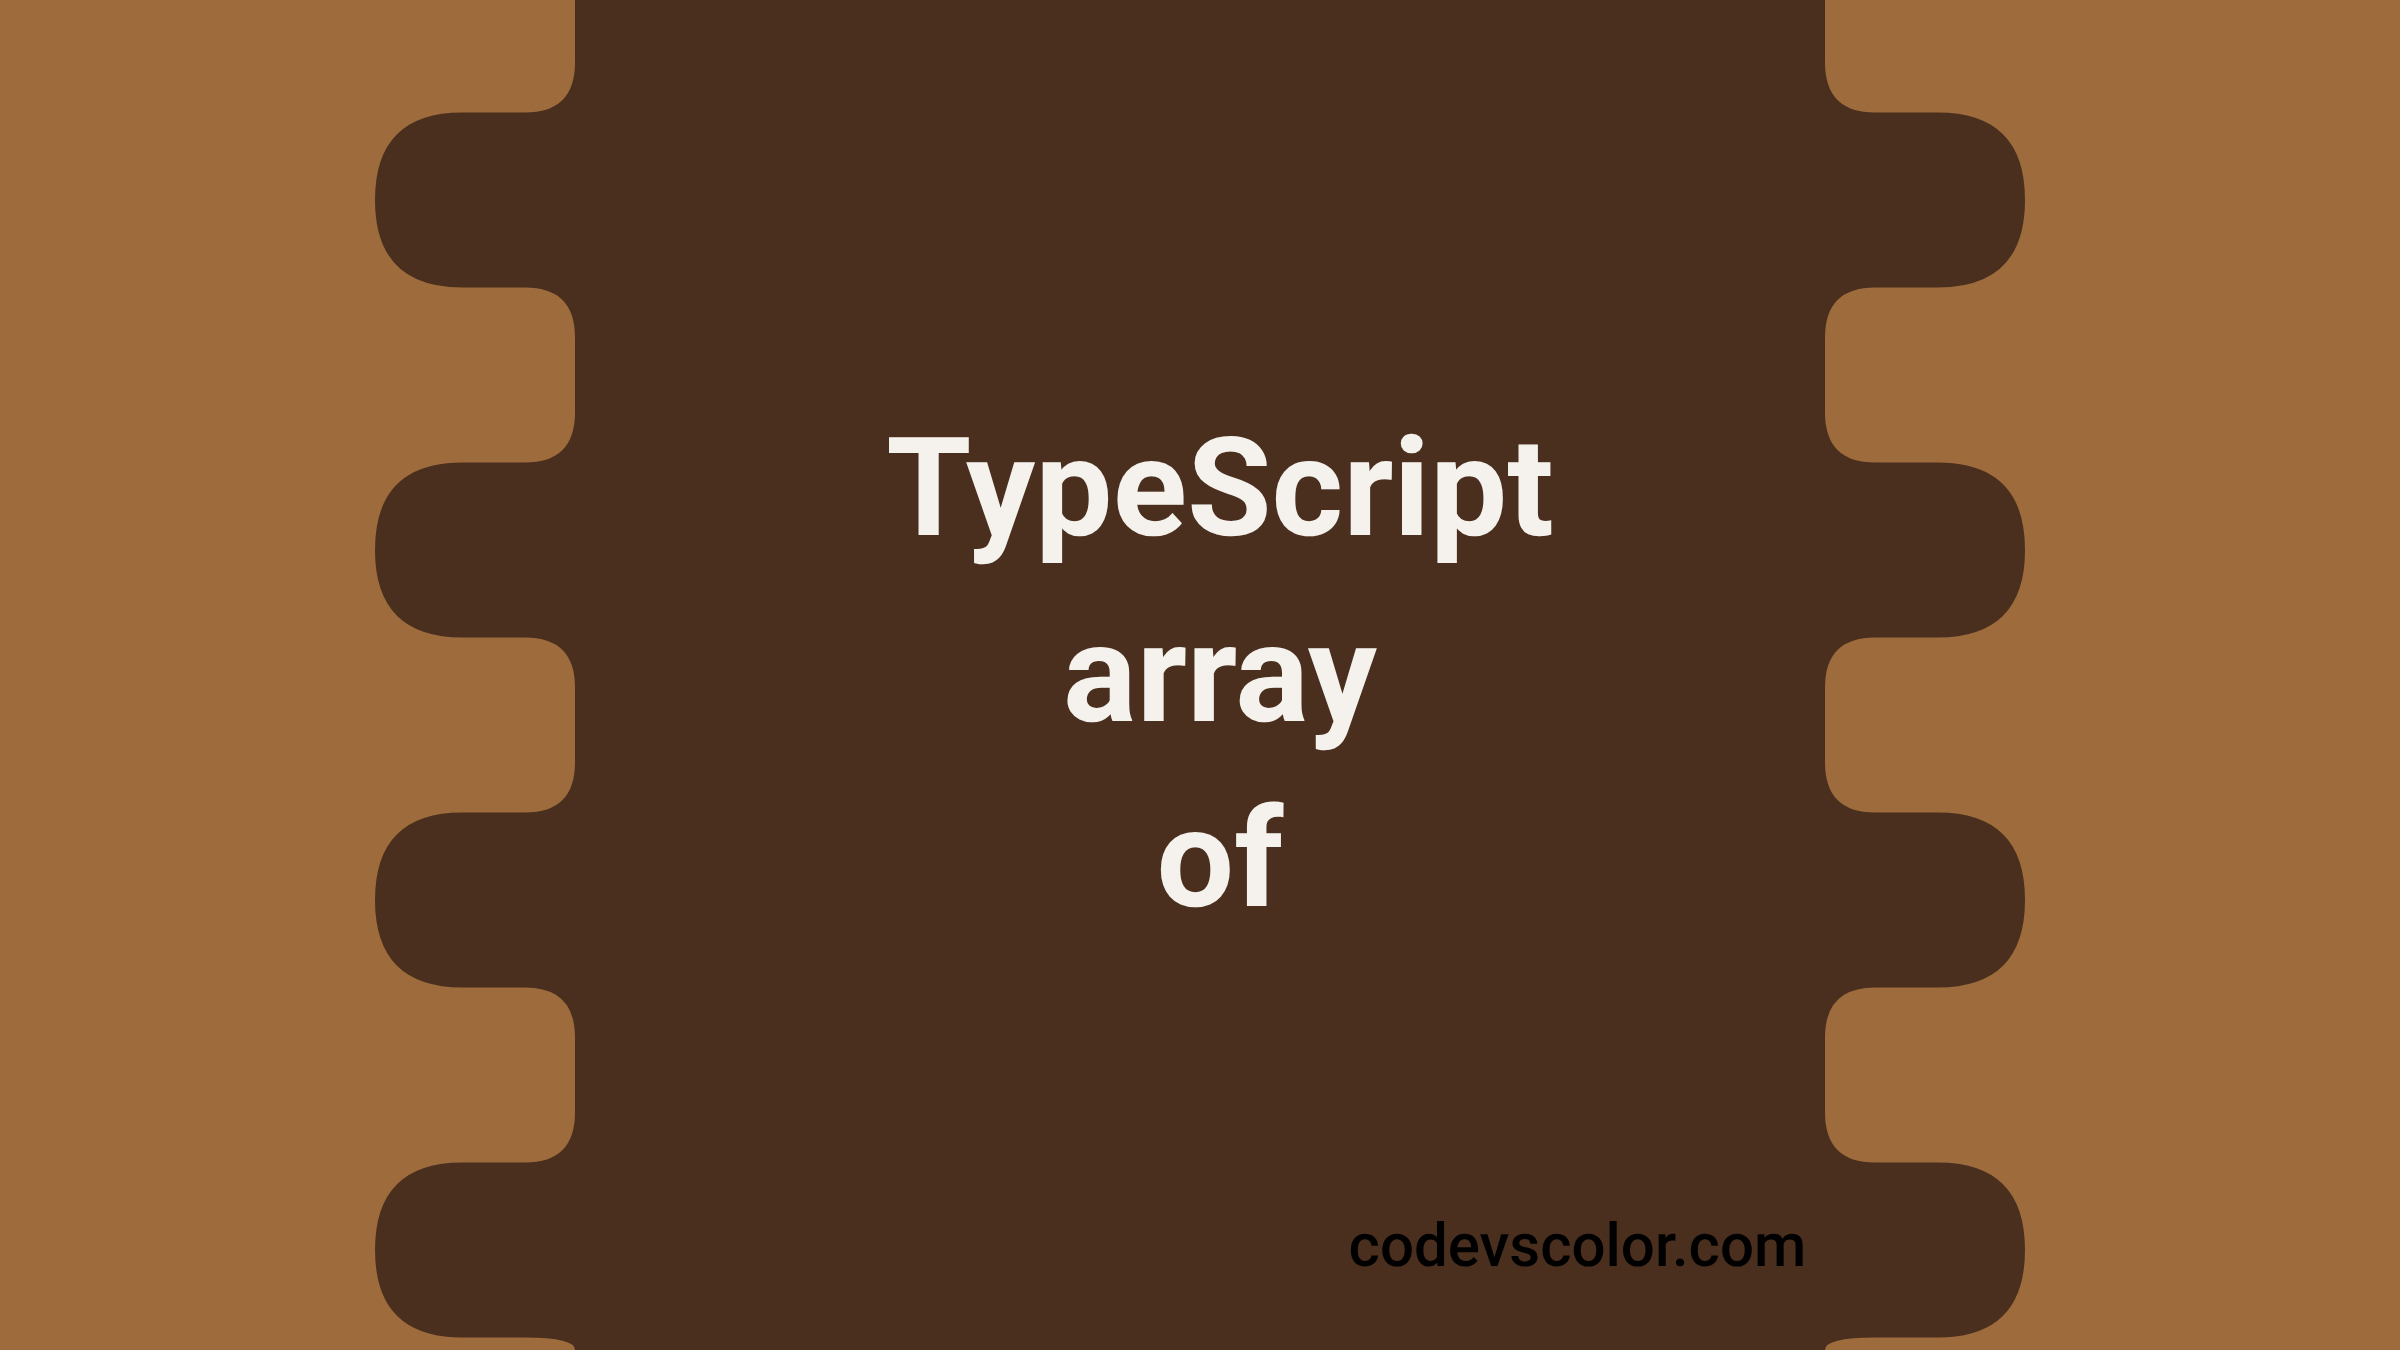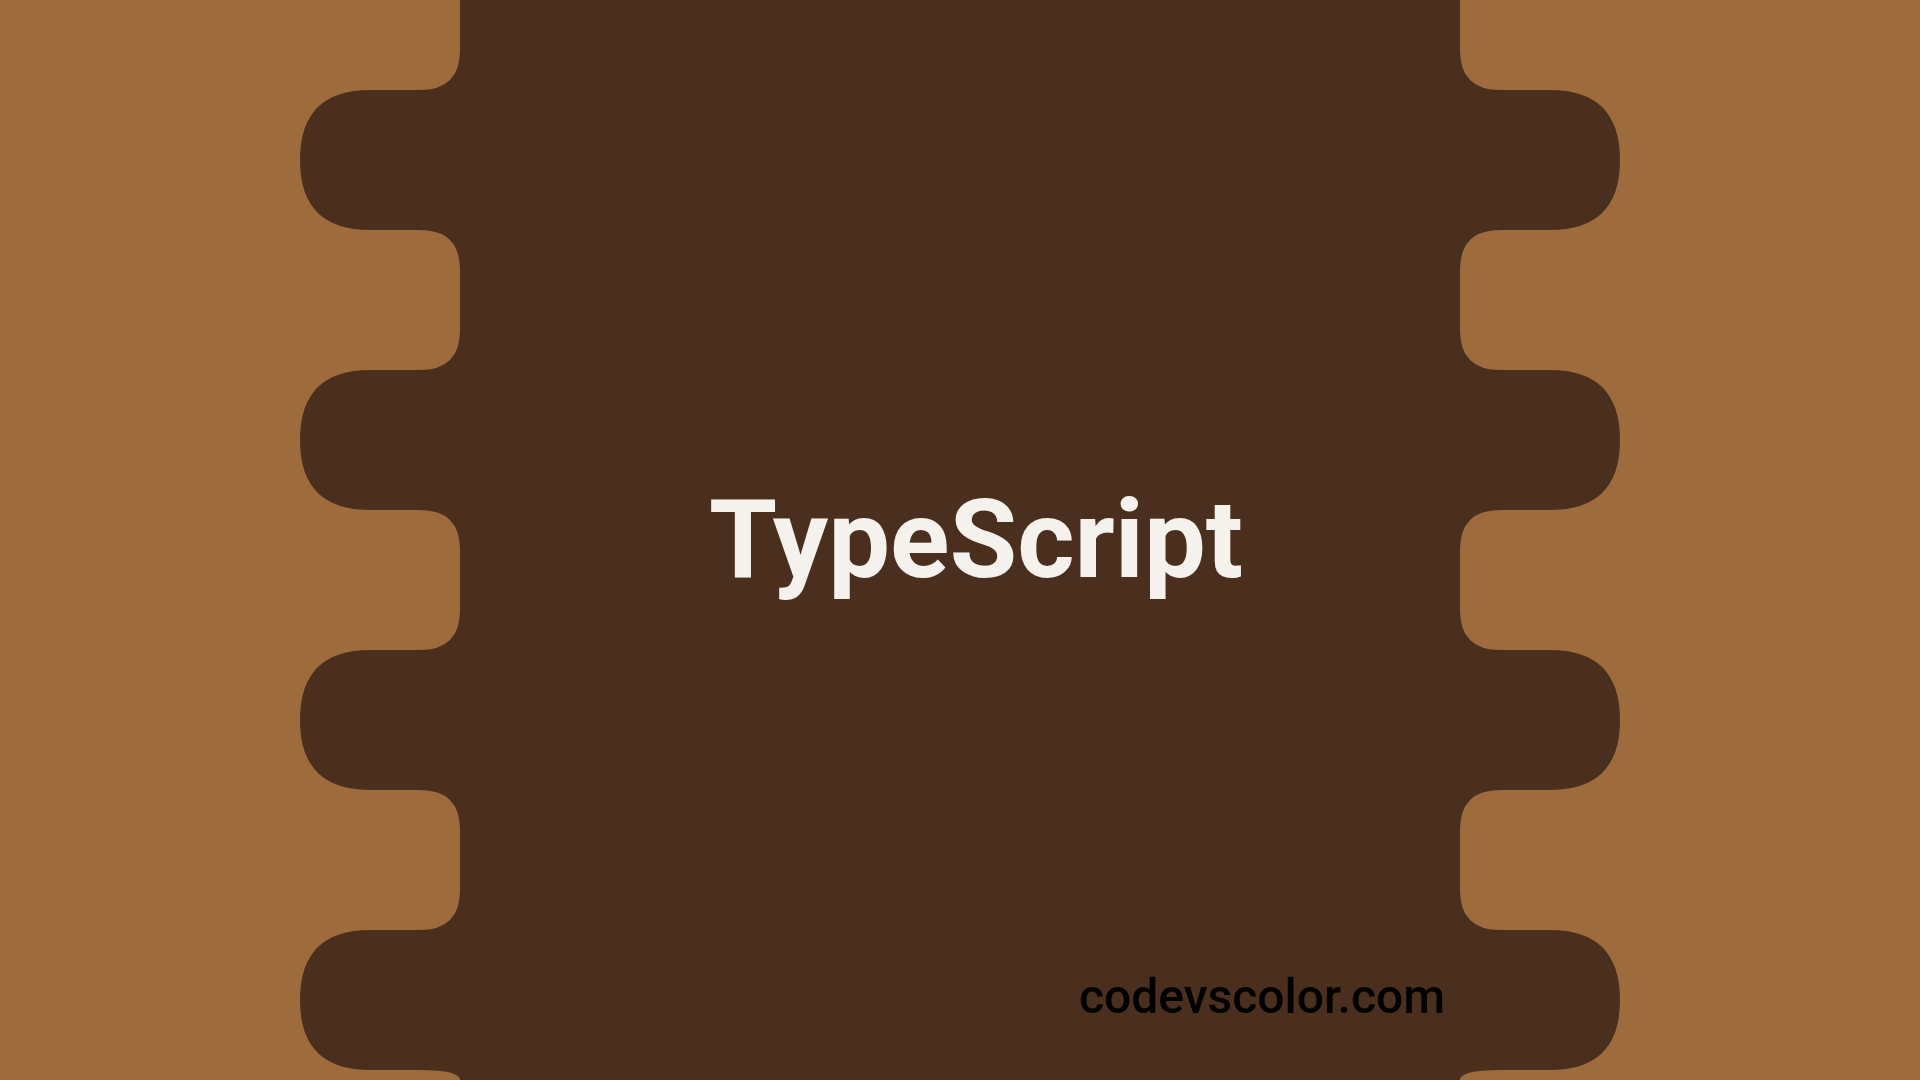--- a/index.html
+++ b/index.html
@@ -119,16 +119,18 @@
     L 1500,90
     Q 1460,90 1460,50
     L 1460,0
     Z
   "></path>
 </svg>
 
 <div class="content">
   <div class="title-text">
     <div>TypeScript</div>
+    <div>array</div>
+    <div>of</div>
   </div>
 </div>
 
 <div class="footer-text">codevscolor.com</div>
 
 </body></html>

